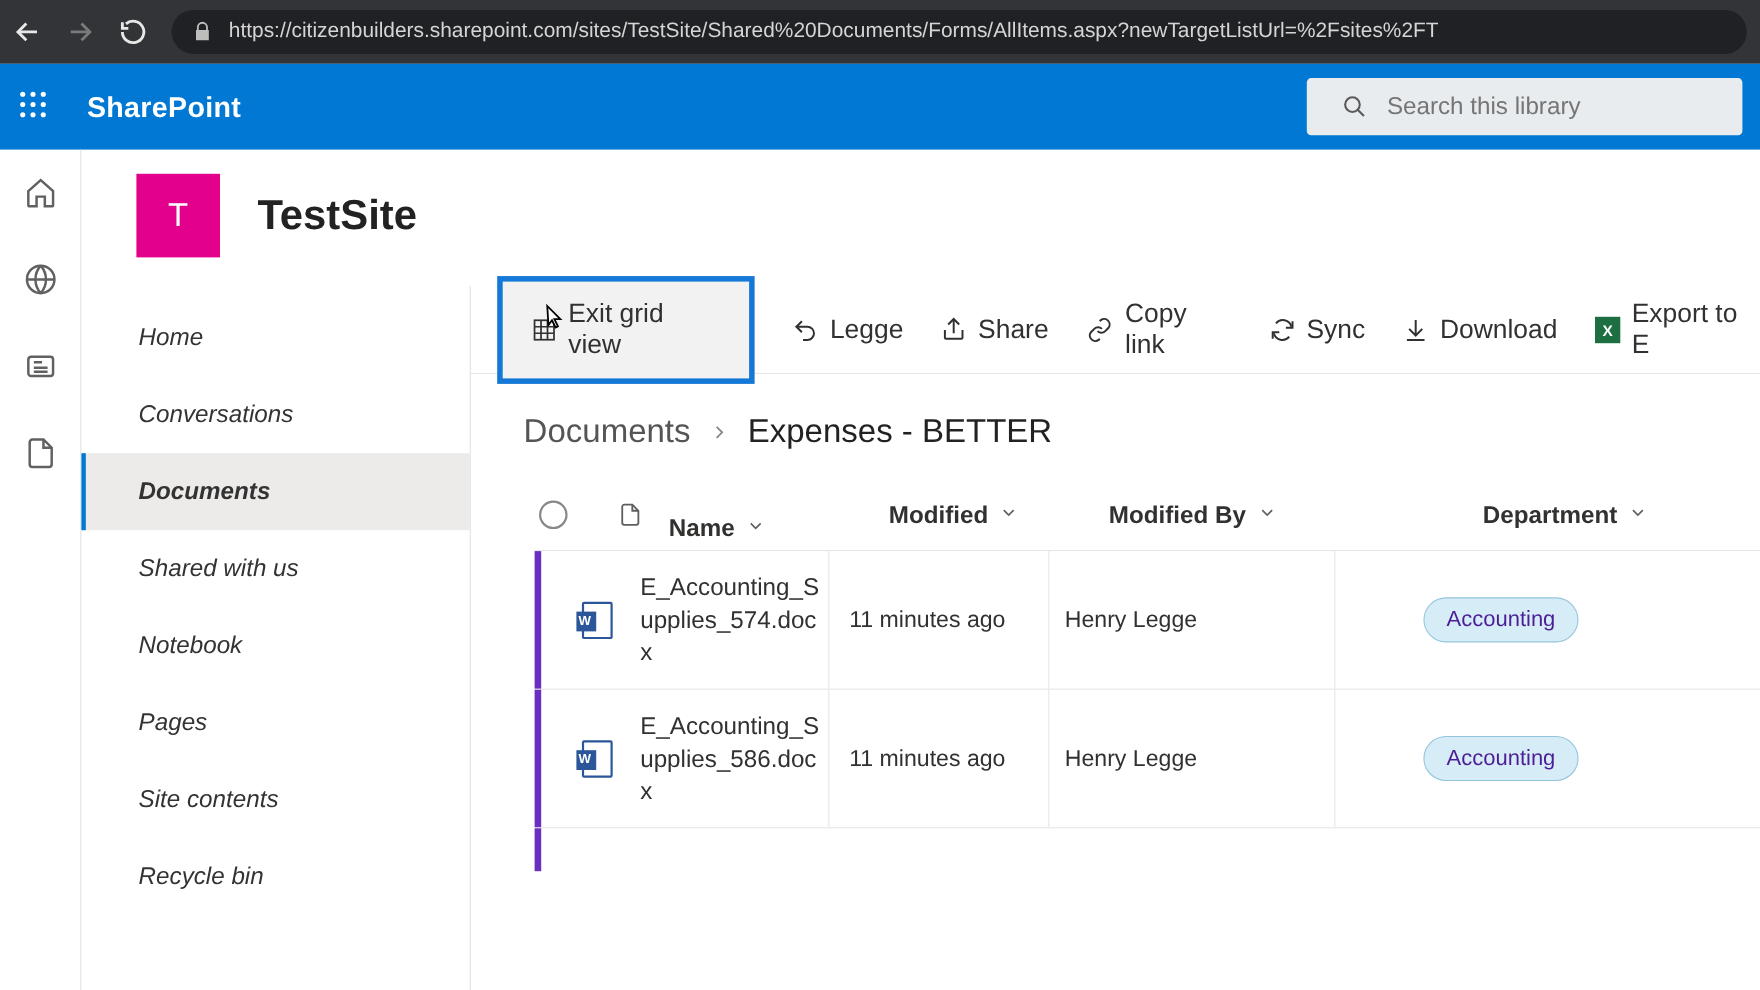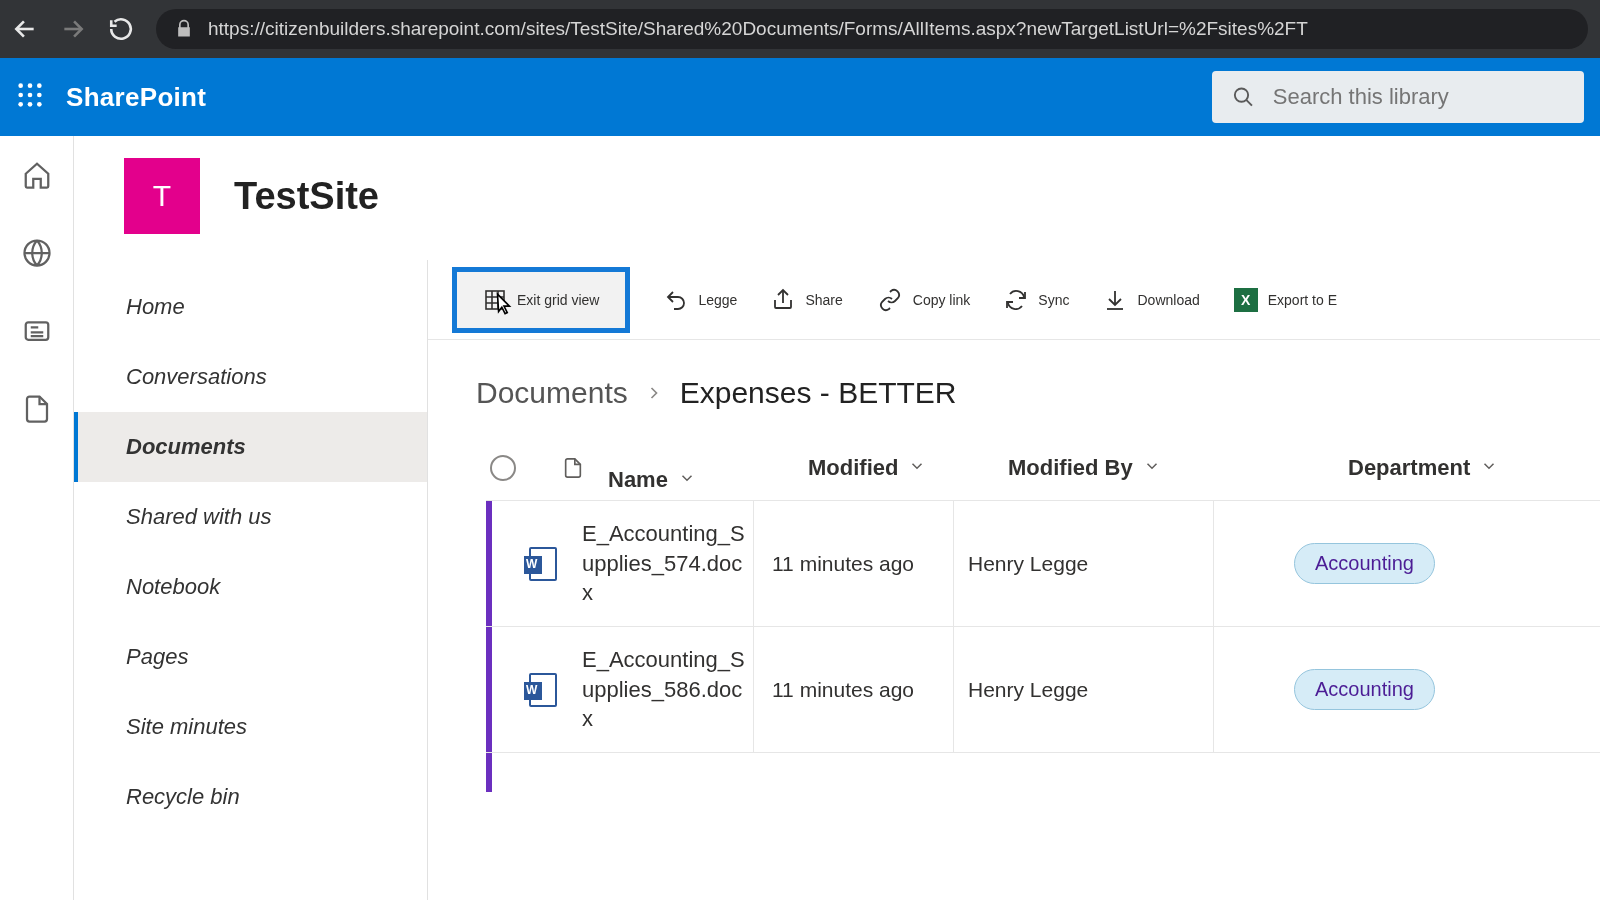--- a/index.html
+++ b/index.html
@@ -6,24 +6,24 @@
   html,body { width:1600px; height:900px; overflow:hidden; background:#fff; }
 
   
   .browser-bar { height:58px; background:#323437; display:flex; align-items:center; padding:0 12px; gap:22px; }
   .bbtn { width:26px; height:26px; display:flex; align-items:center; justify-content:center; color:#e8e8e8; }
   .bbtn.dis { color:#7a7a7a; }
   .addr { flex:1; height:40px; background:#202124; border-radius:20px; display:flex; align-items:center; color:#d5d5d5; font-size:19px; padding:0 18px; gap:14px; overflow:hidden; white-space:nowrap; }
   .addr svg { flex-shrink:0; }
 
   
-  .suite { height:78px; background:#0078d4; display:flex; align-items:center; padding:0 16px; gap:22px; }
+  .suite { height:78px; background:#0078d4; display:flex; align-items:center; padding:0 16px; gap:35px; }
   .waffle { color:#fff; }
   .brand { color:#fff; font-size:26px; font-weight:600; letter-spacing:.3px; }
-  .search { margin-left:auto; background:#e8ecef; height:52px; border-radius:4px; display:flex; align-items:center; padding:0 20px; gap:18px; min-width:360px; }
+  .search { margin-left:auto; background:#e8ecef; height:52px; border-radius:4px; display:flex; align-items:center; padding:0 32px; gap:18px; min-width:360px; }
   .search input { border:none; background:transparent; font-size:22px; color:#444; outline:none; width:100%; }
 
   
   .below { display:flex; height:calc(900px - 58px - 78px); }
 
   
   .rail { width:74px; border-right:1px solid #e1e1e1; display:flex; flex-direction:column; align-items:center; padding-top:24px; gap:44px; color:#616161; }
 
   
   .sitecol { flex:1; display:flex; flex-direction:column; }
@@ -38,21 +38,21 @@
 
   
   .qnav { width:354px; border-right:1px solid #e1e1e1; padding-top:12px;font-style:italic; }
   .qitem { display:flex; align-items:center; height:70px; padding-left:52px; font-size:22px; color:#333; }
   .qitem.sel { background:#edebe9; border-left:4px solid #0078d4; padding-left:48px; font-weight:600; }
 
   
   .main { flex:1; display:flex; flex-direction:column; }
 
   
-  .cmdbar { display:flex; align-items:center; height:80px; border-bottom:1px solid #e6e6e6; padding-left:24px; gap:34px; font-size:14px; color:#323130; }
+  .cmdbar { display:flex; align-items:center; height:80px; border-bottom:1px solid #e6e6e6; padding-left:24px; gap:34px; font-size:24px; color:#323130; }
   .cmd { display:flex; align-items:center; gap:10px; cursor:pointer; }
   .cmd.hl { border:5px solid #1479d6; padding:16px 26px; background:#f2f2f2; position:relative; }
   .cmd.hl .cursor { position:absolute; left:34px; top:18px; }
   .xicon { width:24px; height:24px; background:#1d6f42; display:inline-block; position:relative; }
   .xicon::after { content:"X"; position:absolute; inset:0; color:#fff; font-size:14px; font-weight:700; display:flex; align-items:center; justify-content:center; font-family:Arial; }
 
   
   .crumbs { display:flex; align-items:center; gap:16px; padding:36px 0 26px 48px; font-size:30px; color:#555; }
   .crumbs .cur { color:#222; }
 
@@ -169,21 +169,21 @@
 
     <div class="panes">
 
       <div class="qnav">
         <div class="qitem">Home</div>
         <div class="qitem">Conversations</div>
         <div class="qitem sel">Documents</div>
         <div class="qitem">Shared with us</div>
         <div class="qitem">Notebook</div>
         <div class="qitem">Pages</div>
-        <div class="qitem">Site minutes</div>
+        <div class="qitem">Site contents</div>
         <div class="qitem">Recycle bin</div>
       </div>
 
       <div class="main">
 
         <div class="cmdbar">
           <div class="cmd hl">
             <svg width="24" height="24" viewBox="0 0 24 24" fill="none" stroke="#323130" stroke-width="1.6">
                 <rect x="3" y="3" width="18" height="18"></rect>
                 <path d="M3 9h18M3 15h18M9 3v18M15 3v18"></path>

